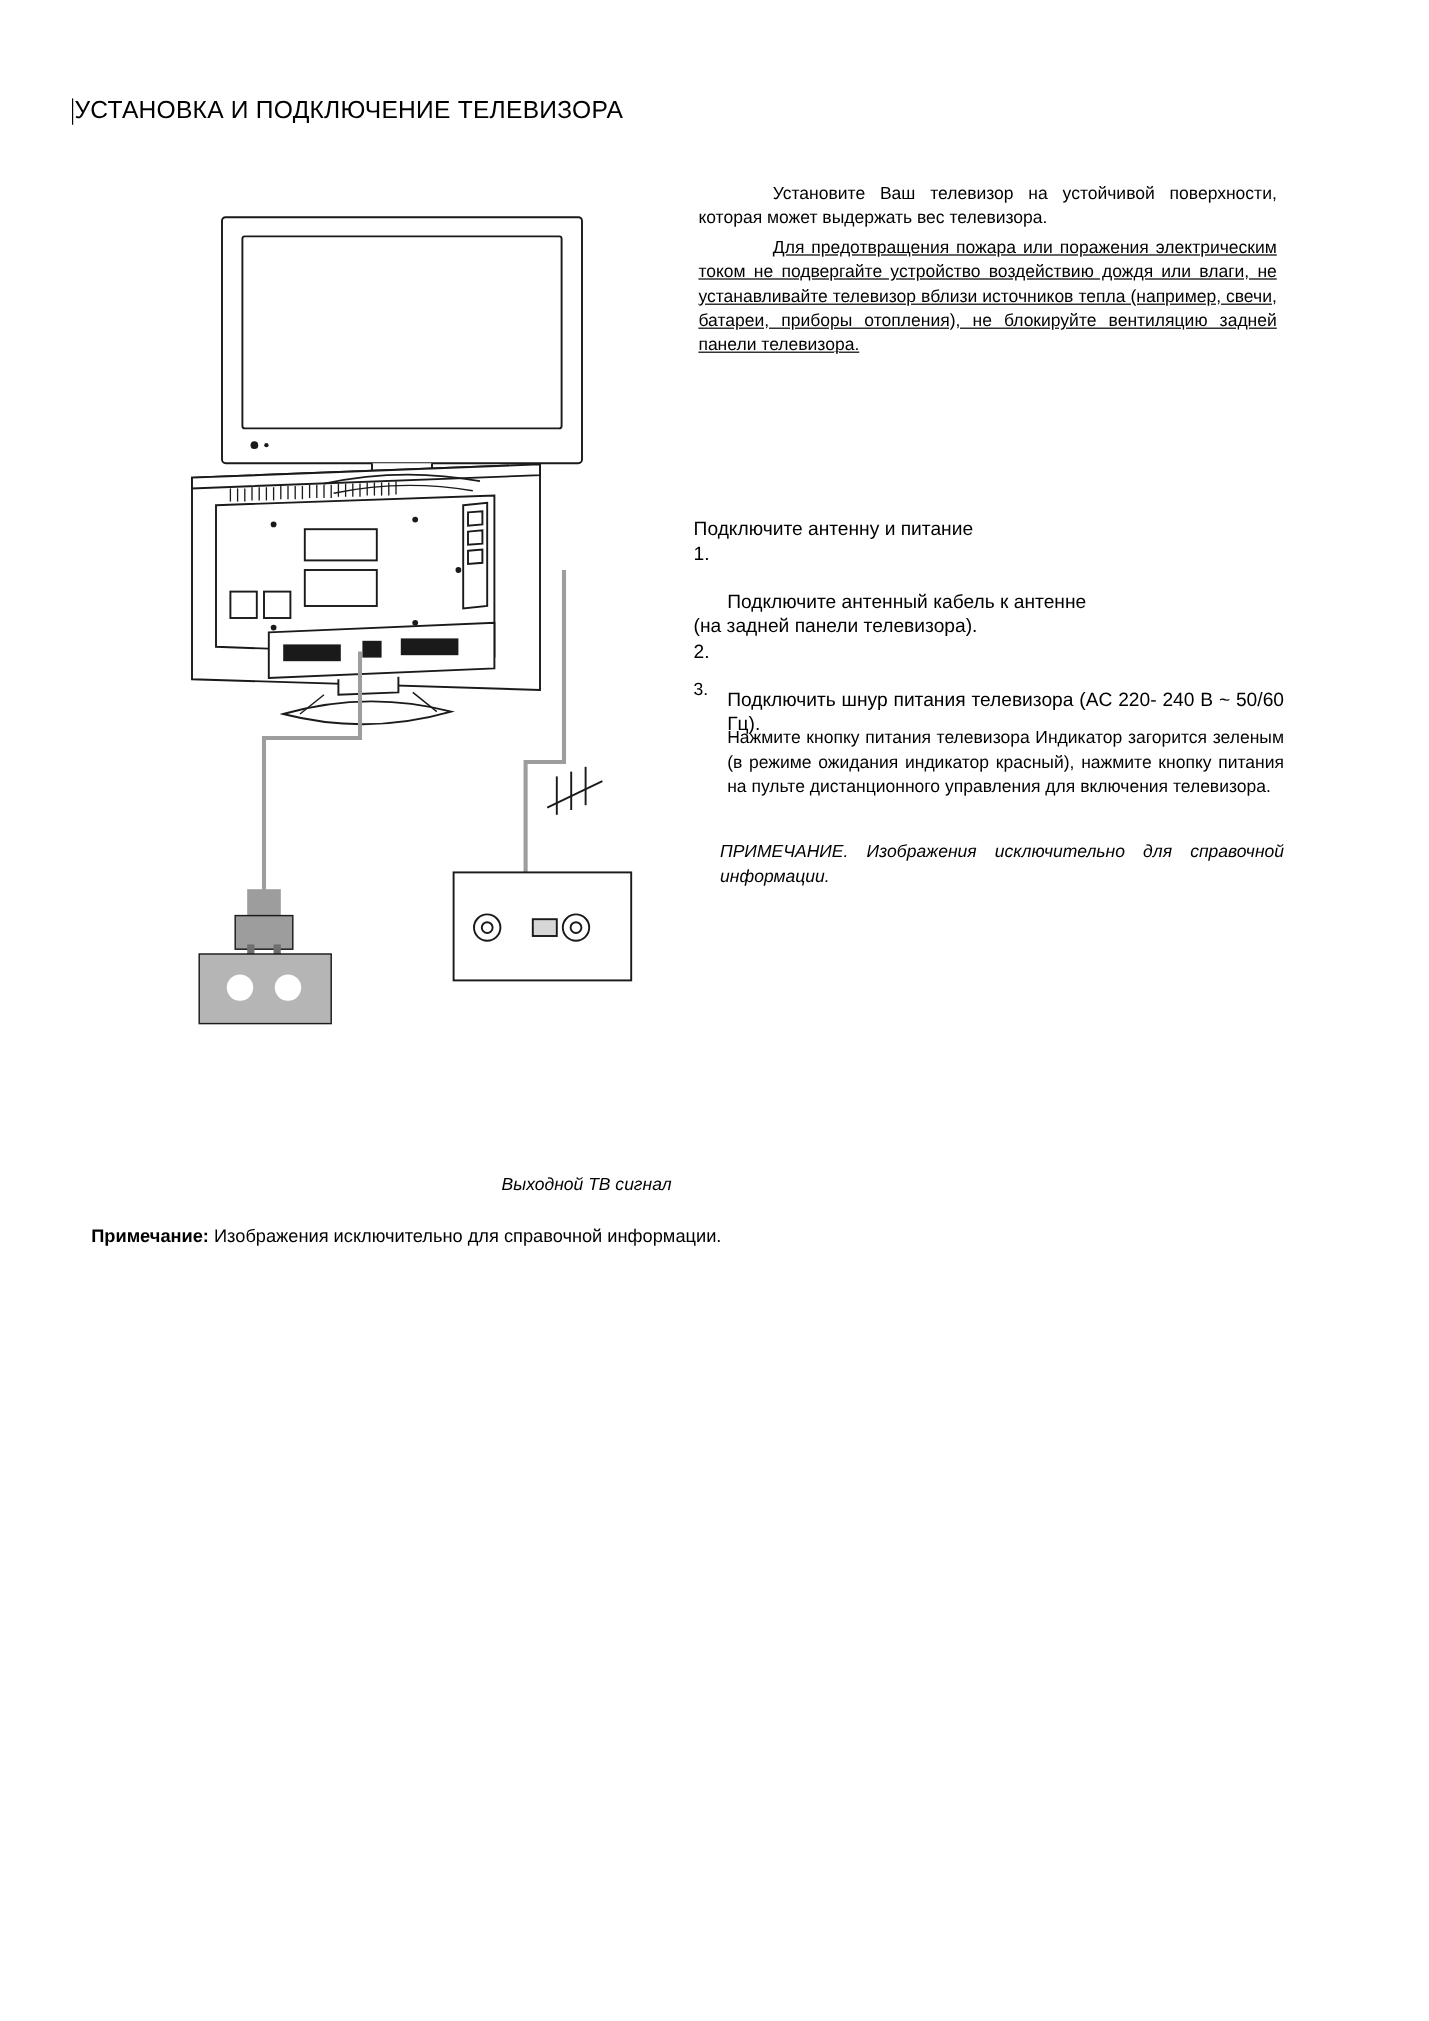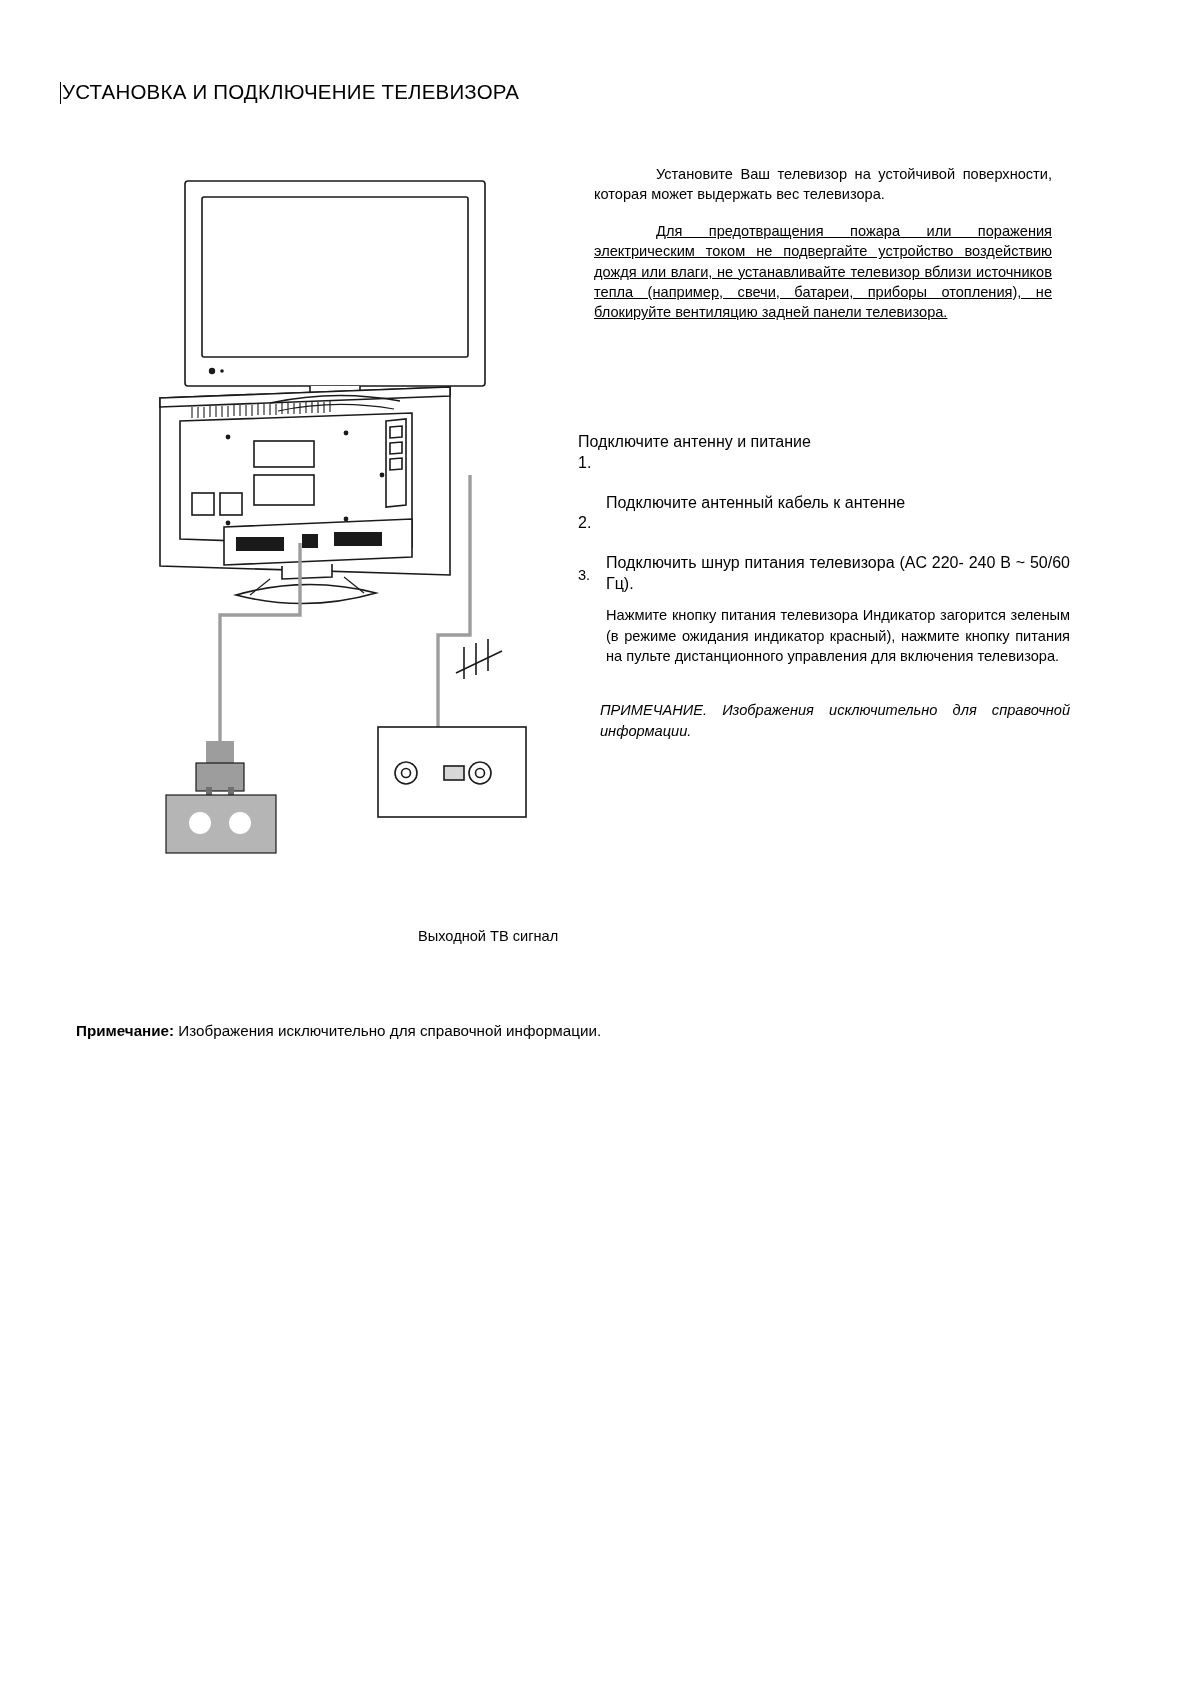--- a/index.html
+++ b/index.html
@@ -43,21 +43,21 @@
     position: absolute;
     left: 578px;
     top: 148px;
     width: 490px;
     font-size: 14.6px;
     line-height: 20.4px;
   }
   .para {
     text-align: justify;
     text-justify: inter-word;
-    margin: 16px;
+    margin: 4px;
   }
   .para.indent { text-indent: 62px; }
   .block-2 { margin-top: 0; text-decoration: underline; }
   .group-antenna {
     position: absolute;
     left: 578px;
     top: 432px;
     width: 492px;
     font-size: 16px;
     line-height: 20.6px;
@@ -96,22 +96,23 @@
     flex: 1;
     text-align: justify;
     margin-top: 40px;
   }
   .plain { text-align: left; }
 
   
   .signal-caption {
     position: absolute;
     left: 418px;
-    top: 928px;
-    font-size: 14.6px;
+    top: 980px;
+    font-size: 14.6px;
+    font-style: italic;
   }
   .bottom-note {
     position: absolute;
     left: 76px;
     top: 1022px;
     font-size: 15.2px;
   }
   .bottom-note b { font-weight: bold; }
 
   
@@ -251,20 +252,21 @@
     <p class="para indent">Установите Ваш телевизор на устойчивой поверхности, которая может выдержать вес телевизора.</p>
     <p class="para indent block-2">Для предотвращения пожара или поражения электрическим током не подвергайте устройство воздействию дождя или влаги, не устанавливайте телевизор вблизи источников тепла (например, свечи, батареи, приборы отопления), не блокируйте вентиляцию задней панели телевизора.</p>
   </div>
 
   <div class="group-antenna">
     <div class="plain">Подключите антенну и питание</div>
     <div class="list-row">
       <div class="list-num">1.</div>
       <div class="list-txt plain">Подключите антенный кабель к антенне</div>
     </div>
+    <div class="plain">(на задней панели телевизора).</div>
     <div class="list-row">
       <div class="list-num">2.</div>
       <div class="list-txt">Подключить шнур питания телевизора (AC 220- 240 В ~ 50/60 Гц).</div>
     </div>
   </div>
 
   <div class="group-power">
     <div class="list-row">
       <div class="list-num">3.</div>
       <div class="list-txt">Нажмите кнопку питания телевизора Индикатор загорится зеленым (в режиме ожидания индикатор красный), нажмите кнопку питания на пульте дистанционного управления для включения телевизора.</div>

